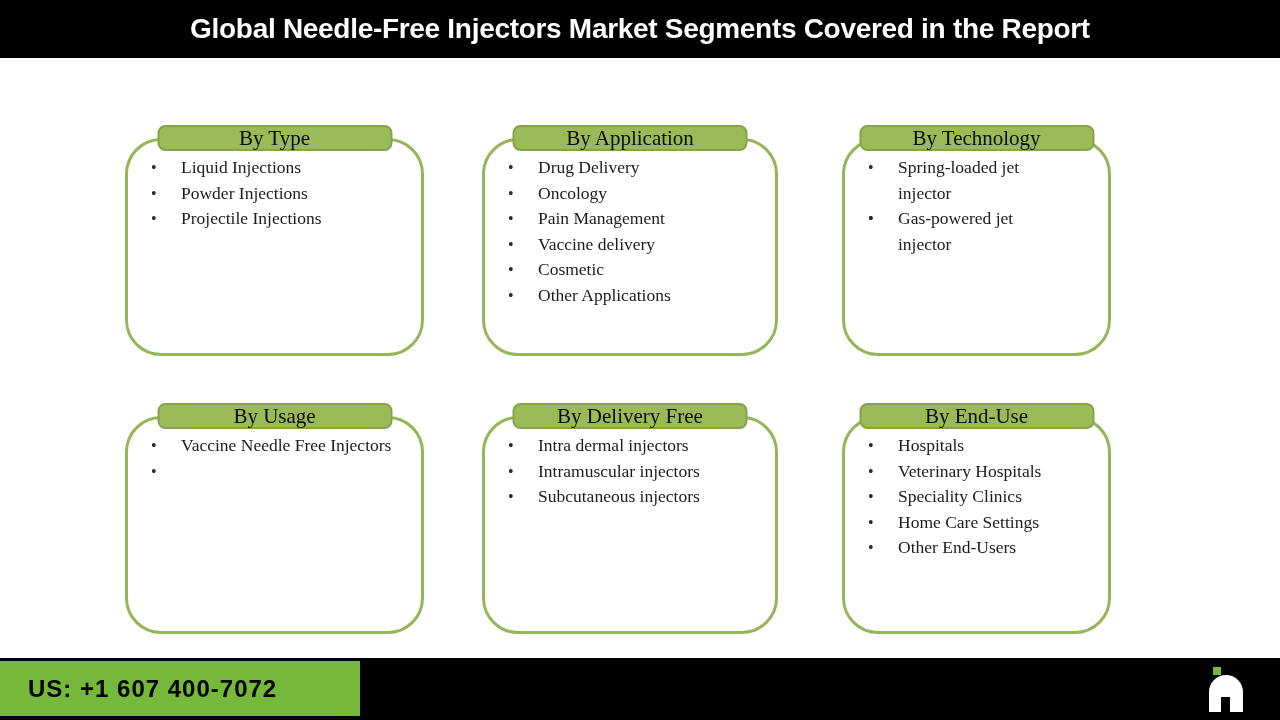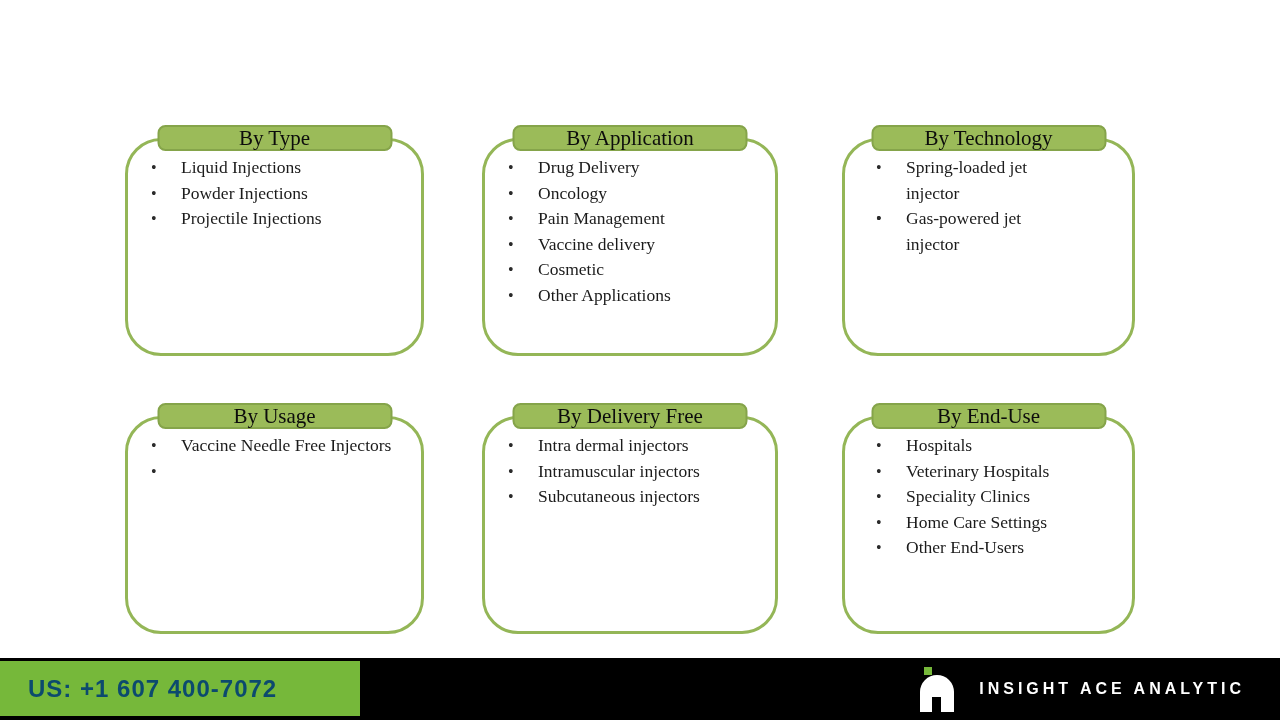--- a/index.html
+++ b/index.html
@@ -25,21 +25,21 @@
     color:#ffffff;font-size:28px;font-weight:bold;letter-spacing:-0.3px;white-space:nowrap;
   }
   
   .seg{
     position:absolute;height:218px;
     border:3px solid var(--box-border,#94b657);
     border-radius:36px;background:#ffffff;
   }
   .c1{left:125px;width:299px;}
   .c2{left:482px;width:296px;}
-  .c3{left:842px;width:293px;padding-left:8px;}
+  .c3{left:842px;width:269px;}
   .r1{top:138px;}
   .r2{top:416px;}
   .tab{
     position:absolute;top:-16px;left:50%;transform:translateX(-50%);
     width:235px;height:26px;
     background:var(--tab-fill,#9bbb59);
     border:2px solid var(--tab-border,#85a44a);
     border-radius:8px;
     display:flex;align-items:center;justify-content:center;
   }
@@ -63,21 +63,21 @@
   .footer-bar{
     position:absolute;left:0;top:658px;width:1280px;height:62px;
     background:var(--bar-black,#000);
   }
   .phone-chip{
     position:absolute;left:0;top:3px;width:360px;height:55px;
     background:var(--footer-green,#76b83a);
     display:flex;align-items:center;padding-left:28px;
   }
   .phone-chip span{
-    font-size:24px;font-weight:bold;color:#0c4a6e;letter-spacing:1px;white-space:nowrap;
+    font-size:24px;font-weight:bold;color:#000000;letter-spacing:1px;white-space:nowrap;
   }
   .brand{
     position:absolute;right:35px;top:0;height:100%;
     display:flex;align-items:center;gap:23px;
   }
   .logo{position:relative;width:36px;height:50px;flex:none;}
   .logo-dot{
     position:absolute;left:4px;top:3px;width:8px;height:8px;
     background:var(--footer-green,#76b83a);
   }
@@ -91,20 +91,23 @@
   }
   .brand-name{
     color:#ffffff;font-size:16px;font-weight:bold;letter-spacing:4px;white-space:nowrap;
   }
 </style>
 </head>
 <body>
 
 <div class="slide">
 
+  <header class="title-bar">
+    <h1>Global Needle-Free Injectors Market Segments Covered in the Report</h1>
+  </header>
 
   <main>
 
     <section class="seg c1 r1">
       <div class="tab">
         <span>By Type</span>
       </div>
       <ul>
           <li><span class="bullet">•</span><span>Liquid Injections</span></li>
           <li><span class="bullet">•</span><span>Powder Injections</span></li>
@@ -177,17 +180,16 @@
     <div class="phone-chip">
       <span>US: +1 607 400-7072</span>
     </div>
     <div class="brand">
       <div class="logo">
         <div class="logo-dot"></div>
         <div class="logo-a">
           <div class="logo-notch"></div>
         </div>
       </div>
-      <span class="brand-name">INSIGHT ACE ANALYTIC</span>
     </div>
   </footer>
 
 </div>
 
 </body></html>

